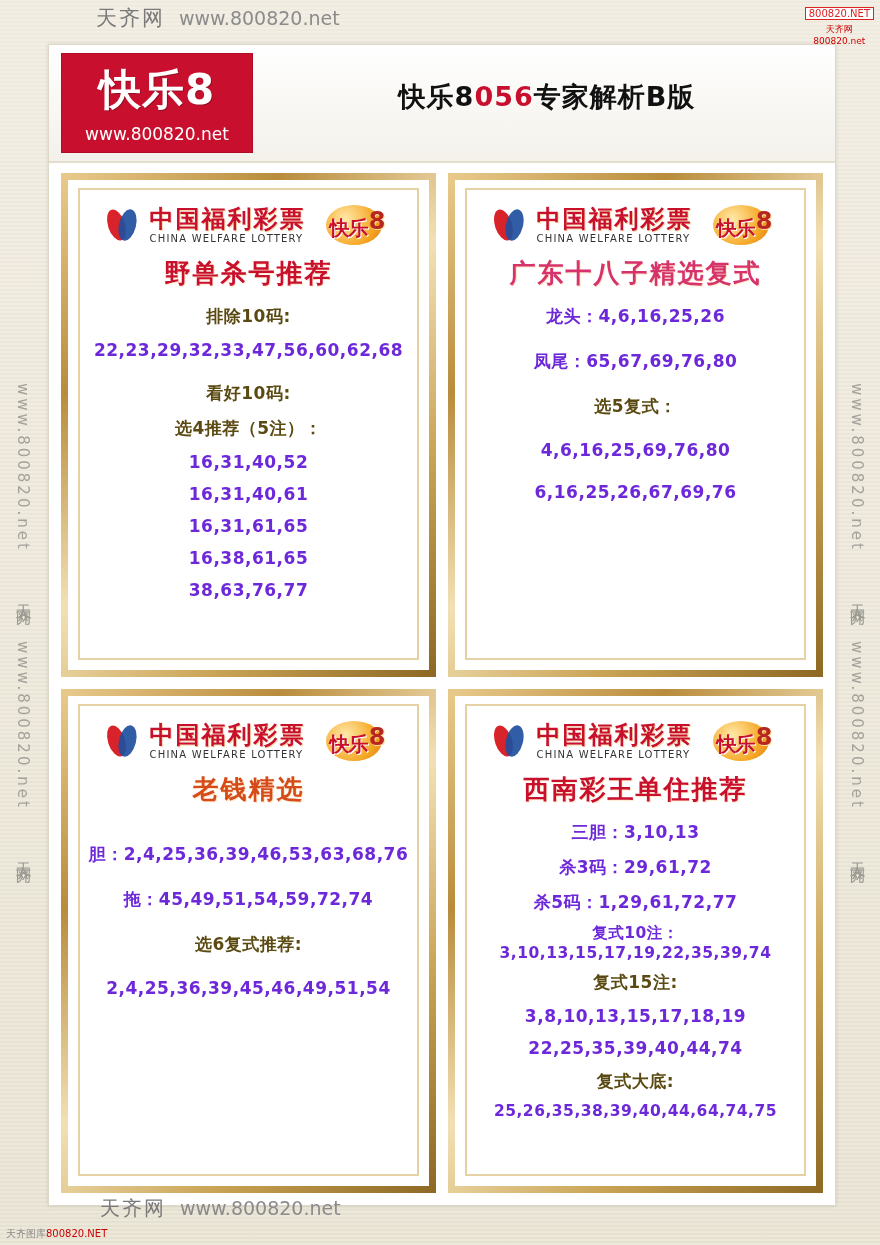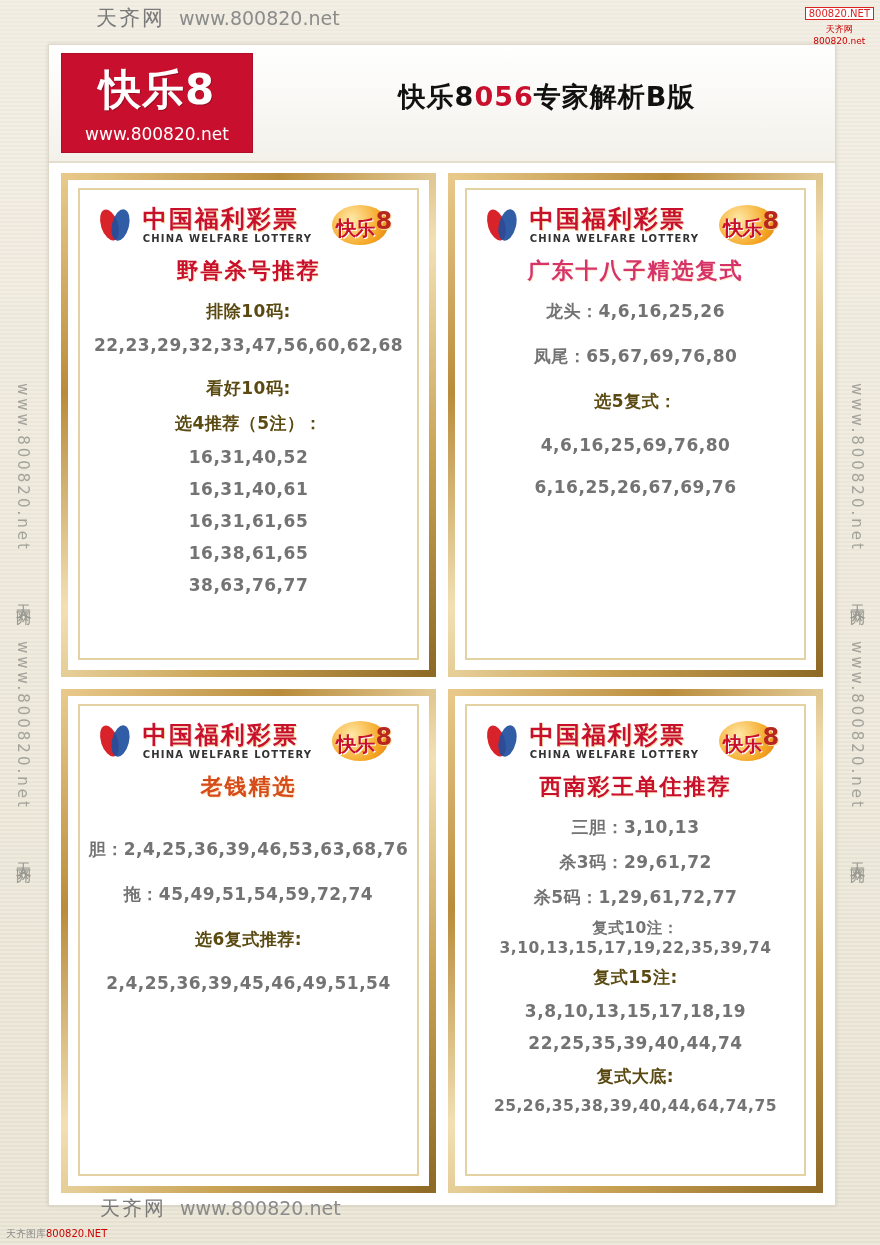--- a/index.html
+++ b/index.html
@@ -135,43 +135,43 @@
   .wl-mark .d2{
     position:absolute;left:13px;top:3px;width:17px;height:32px;border-radius:50%;
     background:#1f4fa0;transform:rotate(14deg);opacity:.92;
   }
   .wl-text{display:flex;flex-direction:column;line-height:1;}
   .wl-cn{
     font-size:24px;font-weight:bold;color:#c8102e;letter-spacing:2px;
     text-shadow:1px 1px 0 #f6d9a8;
   }
   .wl-en{
-    font-size:10px;color:#333;letter-spacing:1.2px;margin-top:3px;font-weight:bold;
+    font-size:10px;color:#333;letter-spacing:1.2px;margin-top:3px;font-weight:normal;
   }
   .wl-badge{
     width:76px;height:44px;position:relative;flex:0 0 auto;margin-left:4px;
   }
   .wl-badge .sun{
     position:absolute;left:10px;top:2px;width:56px;height:40px;border-radius:50%;
     background:radial-gradient(circle at 35% 35%,#ffe9a8,#f5a623 65%,#e07b13);
   }
   .wl-badge .bl{
     position:absolute;left:14px;top:12px;font-size:20px;font-weight:bold;color:#c8102e;
     text-shadow:1px 1px 0 #fff;letter-spacing:-1px;
   }
   .wl-badge .b8{
     position:absolute;right:6px;top:4px;font-size:24px;font-weight:bold;color:#b8271f;
     text-shadow:1px 1px 0 #ffe0a0;
   }
   .panel-title{
-    font-size:22px;font-weight:bold;color:#c8102e;letter-spacing:2px;
+    font-size:26px;font-weight:bold;color:#c8102e;letter-spacing:2px;
     margin:2px 0 8px 0;text-shadow:1px 1px 0 #ffe9c9;
   }
   .line{
-    font-size:17px;color:#737373;margin:6px 0;text-align:center;font-weight:bold;
+    font-size:17px;color:#6d28d9;margin:6px 0;text-align:center;font-weight:bold;
     letter-spacing:.5px;
   }
   .line.lbl{color:#5a4a12;}
   .line.sm{font-size:15.5px;}
   .line.tight{margin:3px 0;}
   .spacer{height:10px;}
   .spacer-lg{height:22px;}
   
   .bottom-bar{
     position:absolute;left:0;bottom:22px;width:880px;height:30px;

